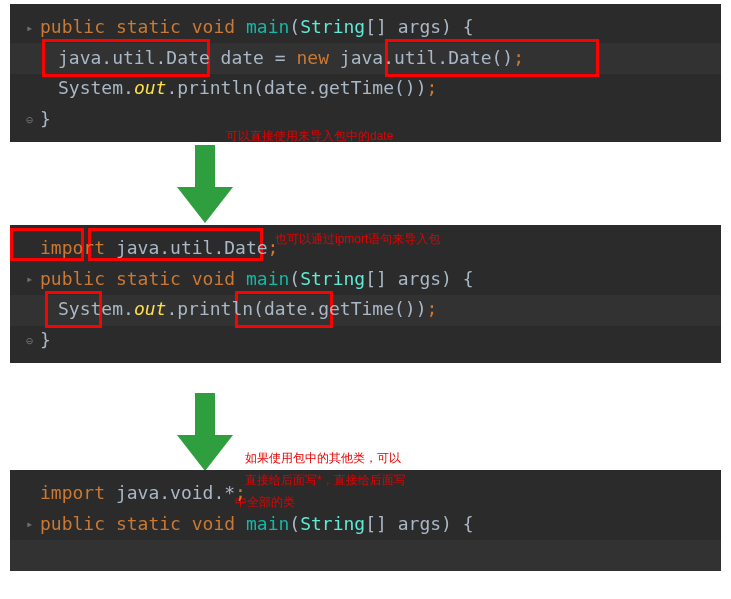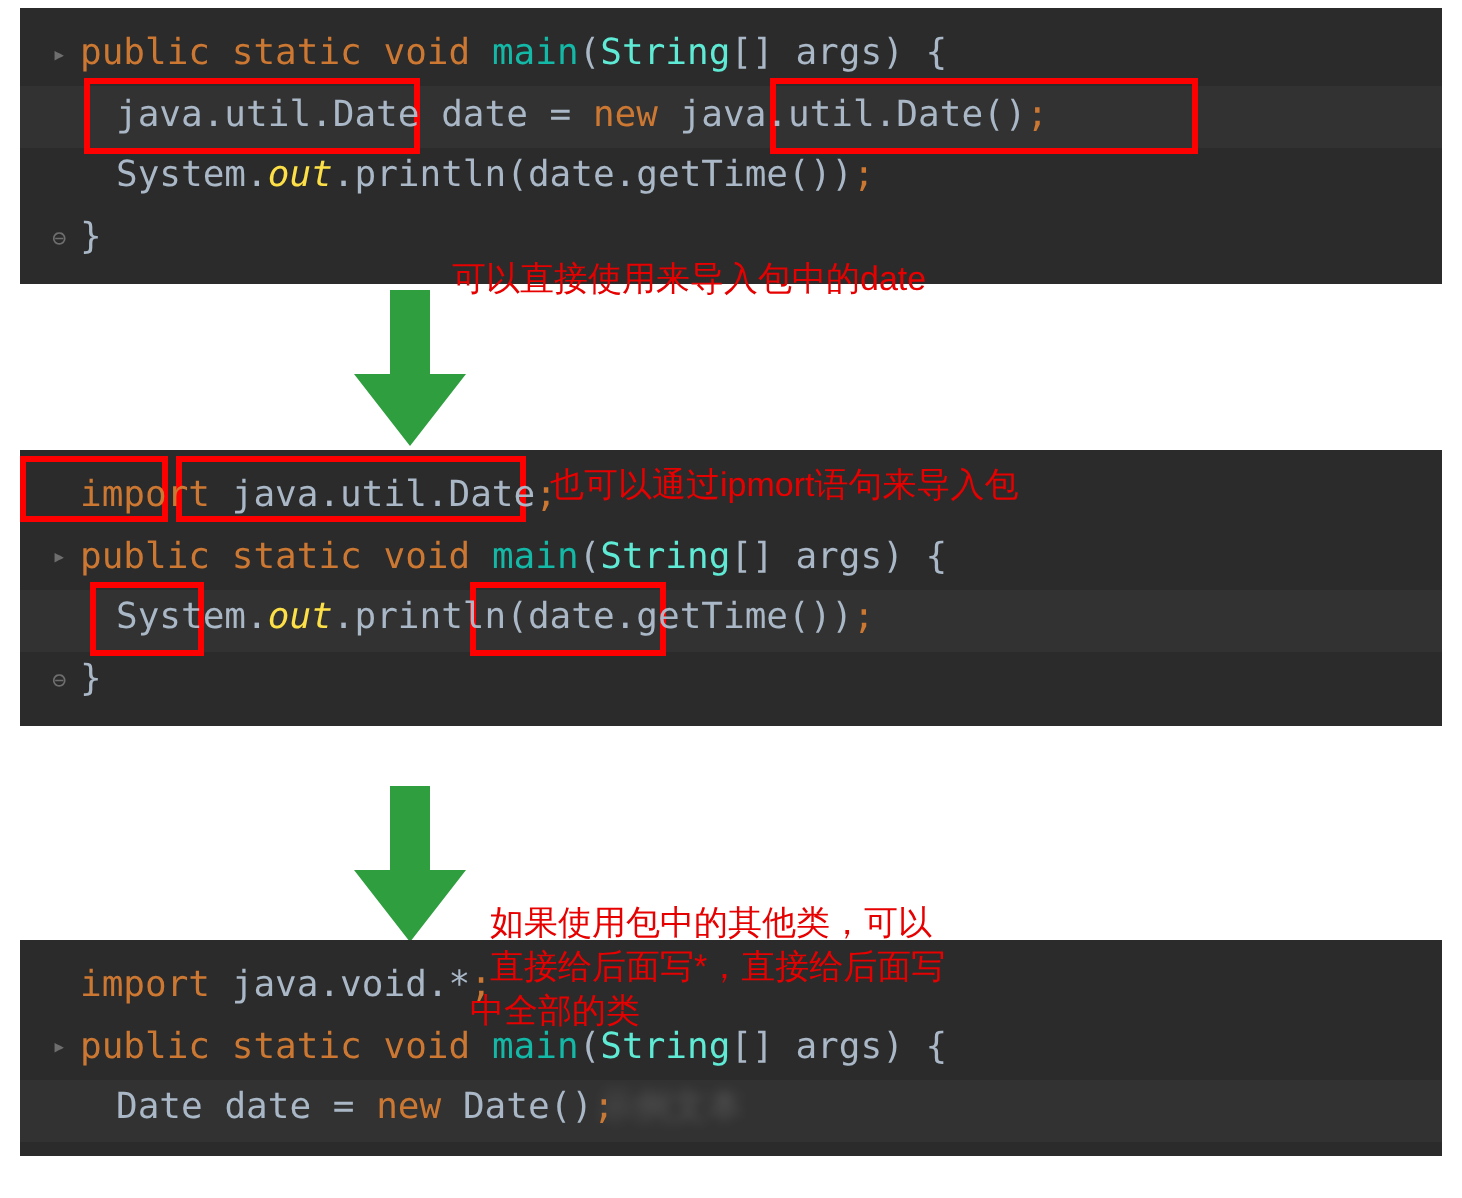--- a/index.html
+++ b/index.html
@@ -41,21 +41,21 @@
     .red-box {
       position: absolute;
       border: 3px solid #ff0000;
       pointer-events: none;
     }
     
     .annotation {
       position: absolute;
       color: #e60000;
       font-family: 'SimSun', 'Microsoft YaHei', sans-serif;
-      font-size: 17px;
+      font-size: 12px;
       line-height: 1.3;
       white-space: nowrap;
     }
     
     .arrow-container {
       position: absolute;
       width: 60px;
     }
     .green-arrow {
       width: 100%;
@@ -120,18 +120,17 @@
 <div class="arrow-container" style="left:175px; top:393px; height:78px;">
   <svg class="green-arrow" viewBox="0 0 60 78">
       <path d="M20 0 L40 0 L40 42 L58 42 L30 78 L2 42 L20 42 Z" fill="#2e9e3f"></path>
     </svg>
 </div>
 
 <div class="code-block block3">
   <div class="line-bg" style="top:70px;"></div>
   <div class="line indent0"><span class="gutter-icon"></span><span class="kw">import</span> <span class="ident">java.void.*</span><span class="semi">;</span></div>
   <div class="line indent0"><span class="gutter-icon">▸</span><span class="kw">public</span> <span class="kw">static</span> <span class="kw">void</span> <span class="method">main</span><span class="paren">(</span><span class="type">String</span><span class="paren">[]</span> <span class="ident">args</span><span class="paren">)</span> <span class="paren">{</span></div>
-  <div class="line indent1"><span class="ident">Date</span> <span class="ident">date</span> <span class="ident">=</span> <span class="kw">new</span> <span class="ident">Date</span><span class="paren">()</span><span class="semi">;</span><span class="ghost-text">示例文本</span></div>
 </div>
 
 <div class="annotation" style="left:245px; top:451px;">如果使用包中的其他类，可以</div>
 <div class="annotation" style="left:245px; top:473px;">直接给后面写*，直接给后面写</div>
 <div class="annotation" style="left:235px; top:495px;">中全部的类</div>
 
 </body></html>

